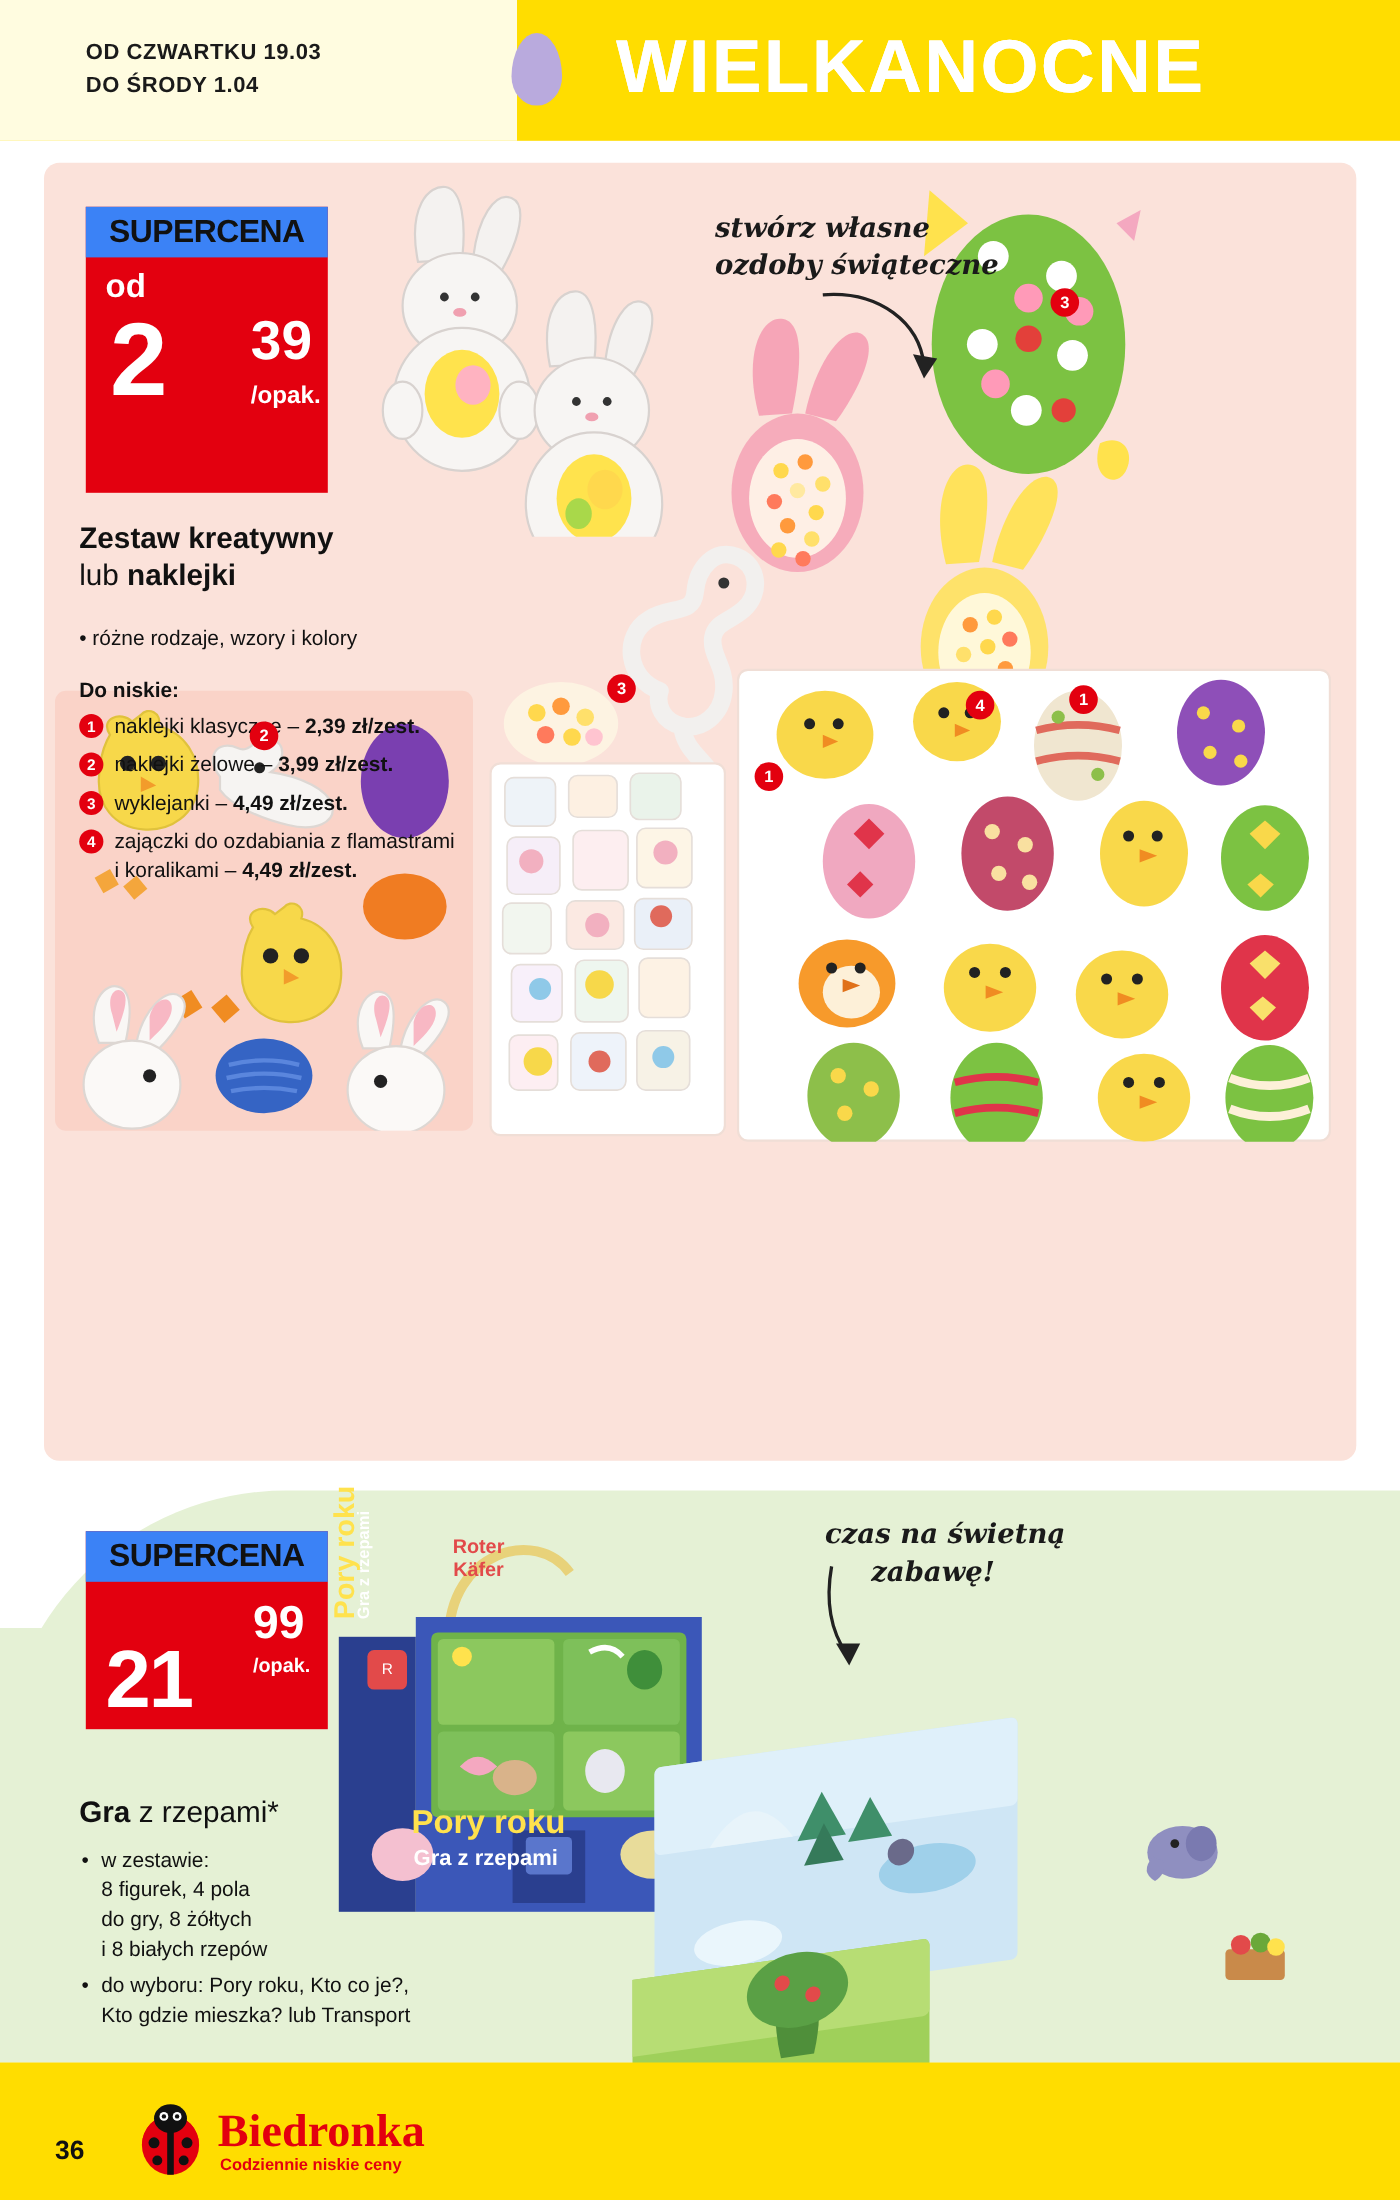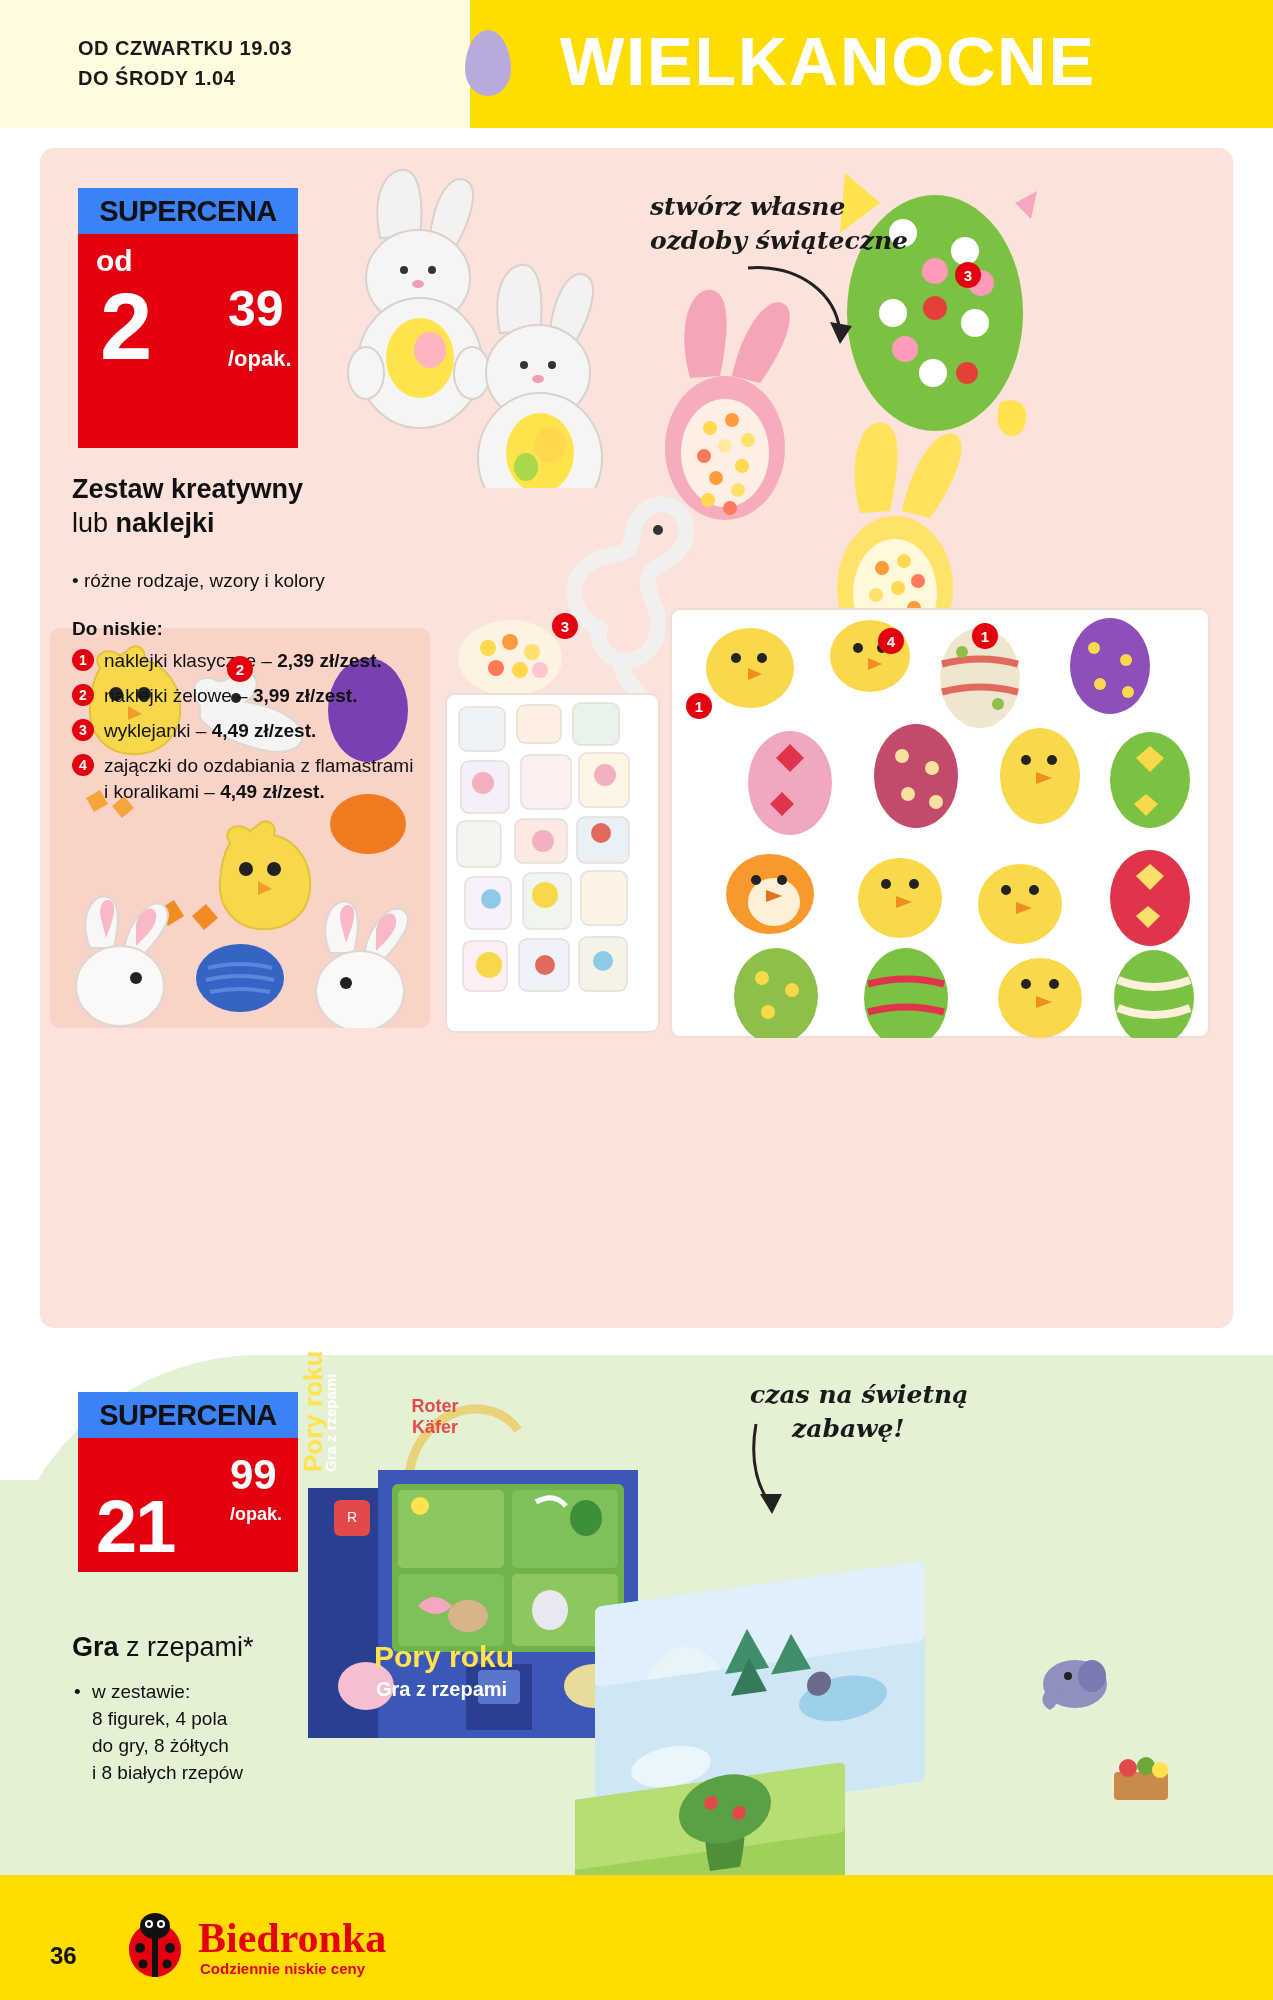--- a/index.html
+++ b/index.html
@@ -637,20 +637,24 @@
   <div class="p2-title">
     <b>Gra</b><span> z rzepami*</span>
   </div>
   <div class="p2-list">
     <div class="p2-item">
       <span style="white-space:pre-line;">w zestawie:
 8 figurek, 4 pola
 do gry, 8 żółtych
 i 8 białych rzepów</span>
     </div>
+    <div class="p2-item">
+      <span style="white-space:pre-line;">do wyboru: Pory roku, Kto co je?,
+Kto gdzie mieszka? lub Transport</span>
+    </div>
   </div>
 
   <div class="footer"></div>
   <div class="footer-page">36</div>
   <div class="logo-wrap">
     <svg class="ladybug" viewBox="0 0 74 74">
       <ellipse cx="37" cy="44" rx="26" ry="27" fill="#e3000f"></ellipse>
       <path d="M11 44 a26 27 0 0 1 52 0 Z" fill="#e3000f"></path>
       <rect x="34" y="17" width="6" height="54" fill="#111"></rect>
       <ellipse cx="37" cy="20" rx="15" ry="13" fill="#111"></ellipse>

